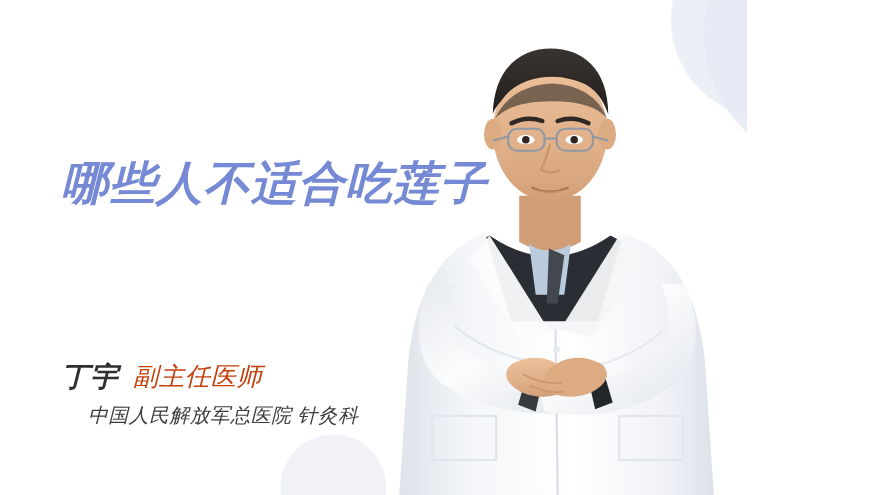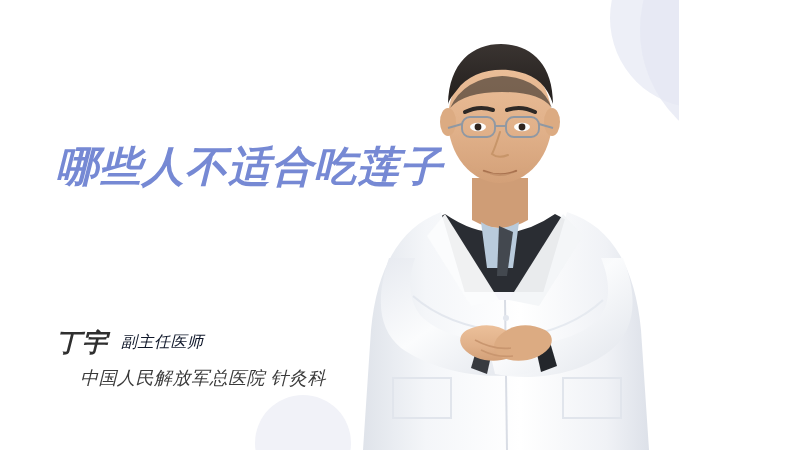--- a/index.html
+++ b/index.html
@@ -32,21 +32,21 @@
     position:absolute;left:56px;top:143px;
     font-size:42px;line-height:1.12;font-weight:700;
     letter-spacing:1px;color:#7689d4;white-space:nowrap;
   }
   .byline{position:absolute;left:56px;top:286px;}
   .byline-row{display:flex;align-items:center;white-space:nowrap;margin-top:40px;}
   .doc-name{
     font-size:25px;font-weight:700;color:#2f2f2f;letter-spacing:1px;
   }
   .doc-rank{
-    font-size:16px;font-weight:400;color:#0f172a;margin-left:13px;letter-spacing:.5px;
+    font-size:23px;font-weight:400;color:#c2410c;margin-left:13px;letter-spacing:.5px;
   }
   .doc-affil{
     margin-top:7px;font-size:18px;font-weight:400;color:#3b3b3b;
     letter-spacing:.5px;white-space:nowrap;margin-left:24px;
   }
 
   
   .portrait{
     position:absolute;right:0px;top:0;width:330px;height:450px;
   }

